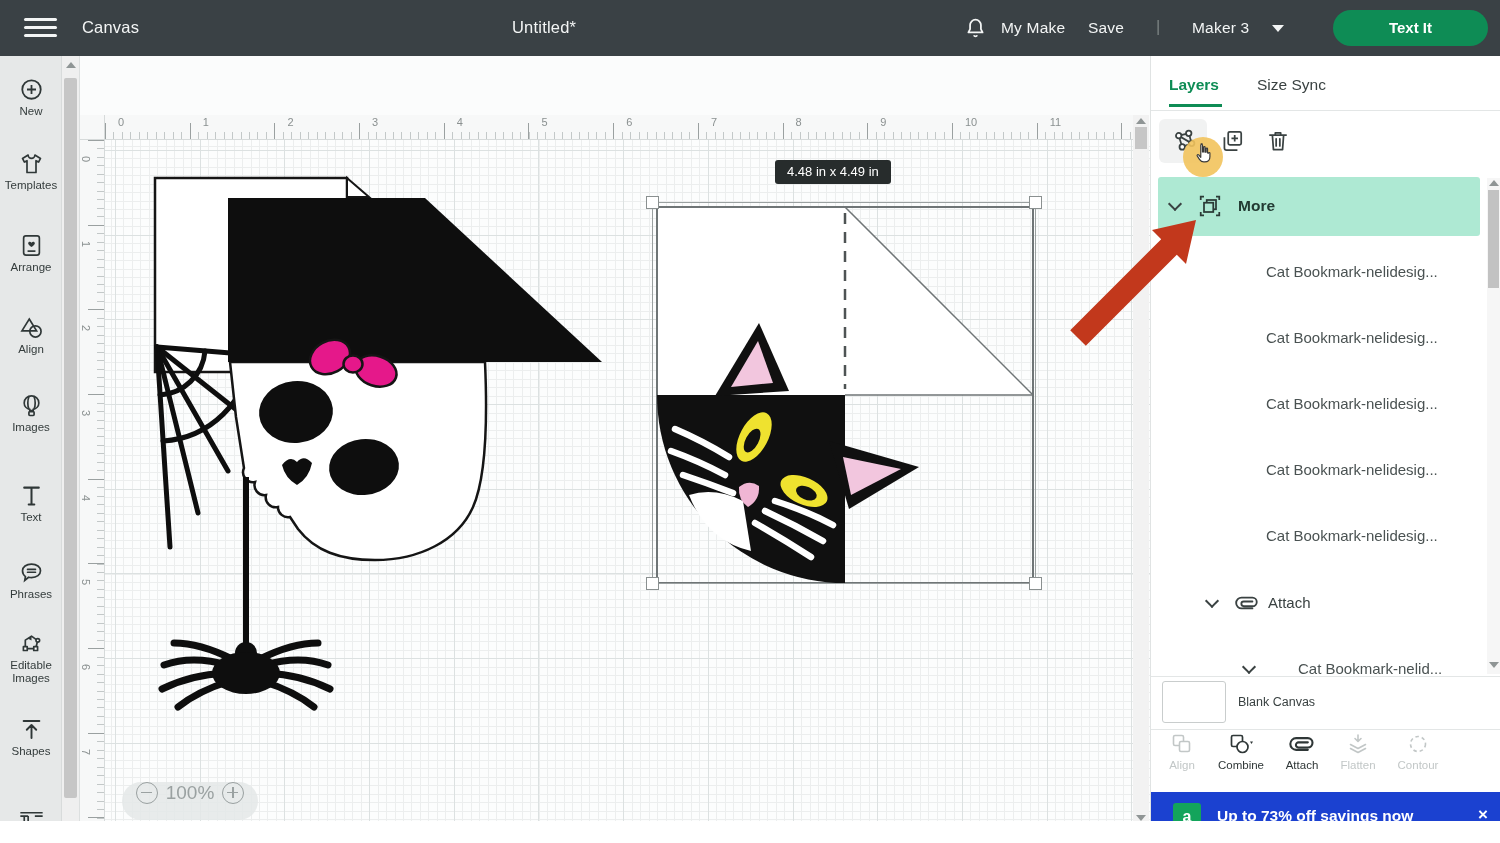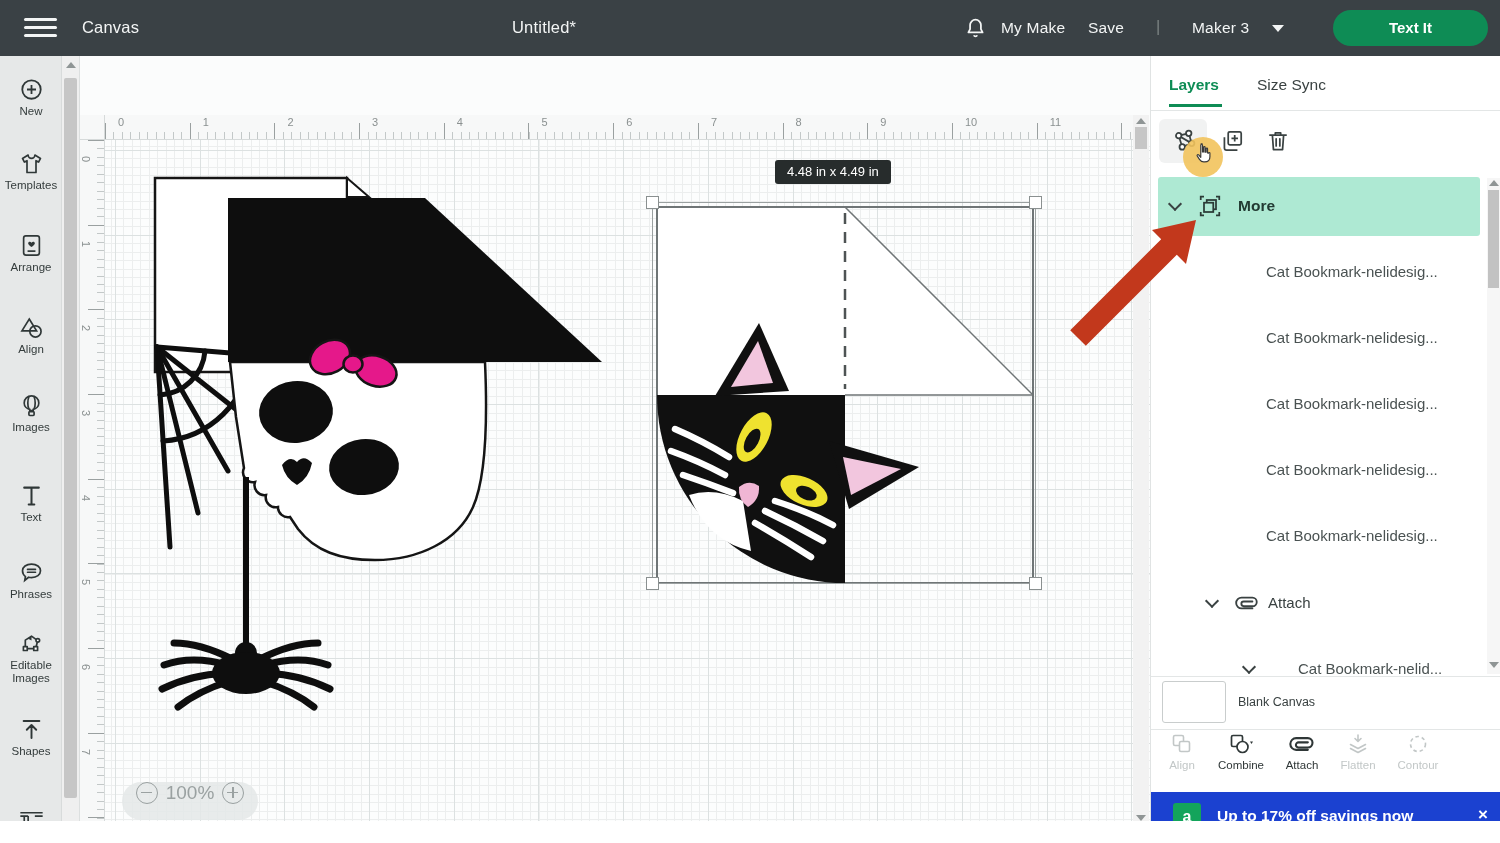--- a/index.html
+++ b/index.html
@@ -602,21 +602,21 @@
     </div>
     <div class="action dis2" style="left:238px">
       <svg width="24" height="24" viewBox="0 0 24 24" style="margin:0 auto">
         <circle cx="12" cy="12" r="7.5" fill="none" stroke="currentColor" stroke-width="1.6" stroke-dasharray="3.5 3"></circle>
       </svg>
       <span class="alabel">Contour</span>
     </div>
 
     <div class="banner">
       <div class="blogo">a</div>
-      <div class="btext">Up to 17% off savings now</div>
+      <div class="btext">Up to 73% off savings now</div>
       <div class="bclose">×</div>
     </div>
   </div>
 
   <div class="cursor-hi"></div>
   <svg class="abs" style="left:1191px;top:141px" width="26" height="28" viewBox="0 0 24 26">
     <path d="M9.3 2.6c.7 0 1.3.6 1.3 1.3v6.3l1-.1V5.8c0-.7 1.4-.7 1.4 0v4.6l1-.1V7.1c0-.7 1.3-.7 1.3 0v4l.9.1c0-.6 1.3-.6 1.3 0v3.4c0 3-1.9 4.8-4.9 4.8h-.8c-1.9 0-3-.9-4-2.4l-2.1-3.2c-.5-.8.7-1.7 1.4-.9l1.9 2.2V3.9c0-.7.6-1.3 1.3-1.3z" fill="#ffffff" stroke="#3a3a3a" stroke-width="1.1" stroke-linejoin="round"></path>
   </svg>
 
   <svg class="abs" style="left:1050px;top:200px" width="160" height="160" viewBox="0 0 160 160">

